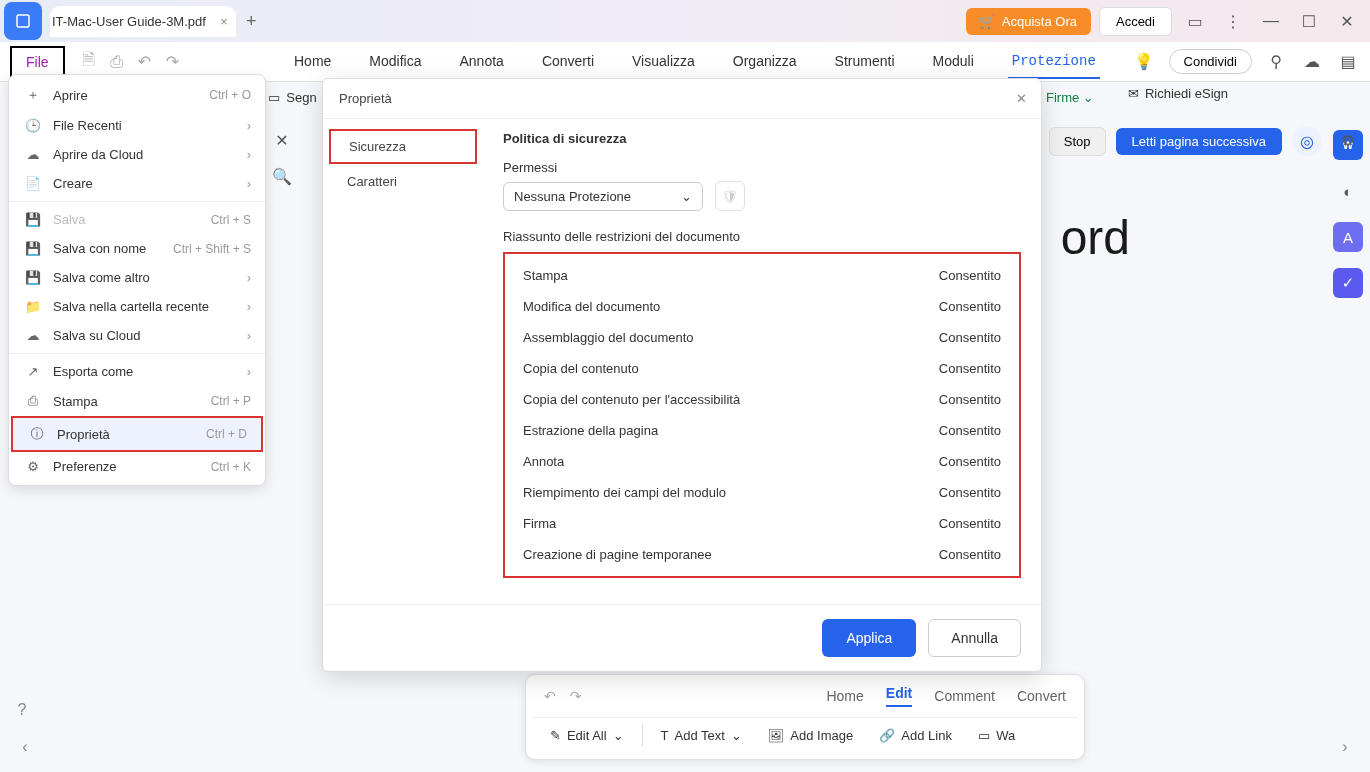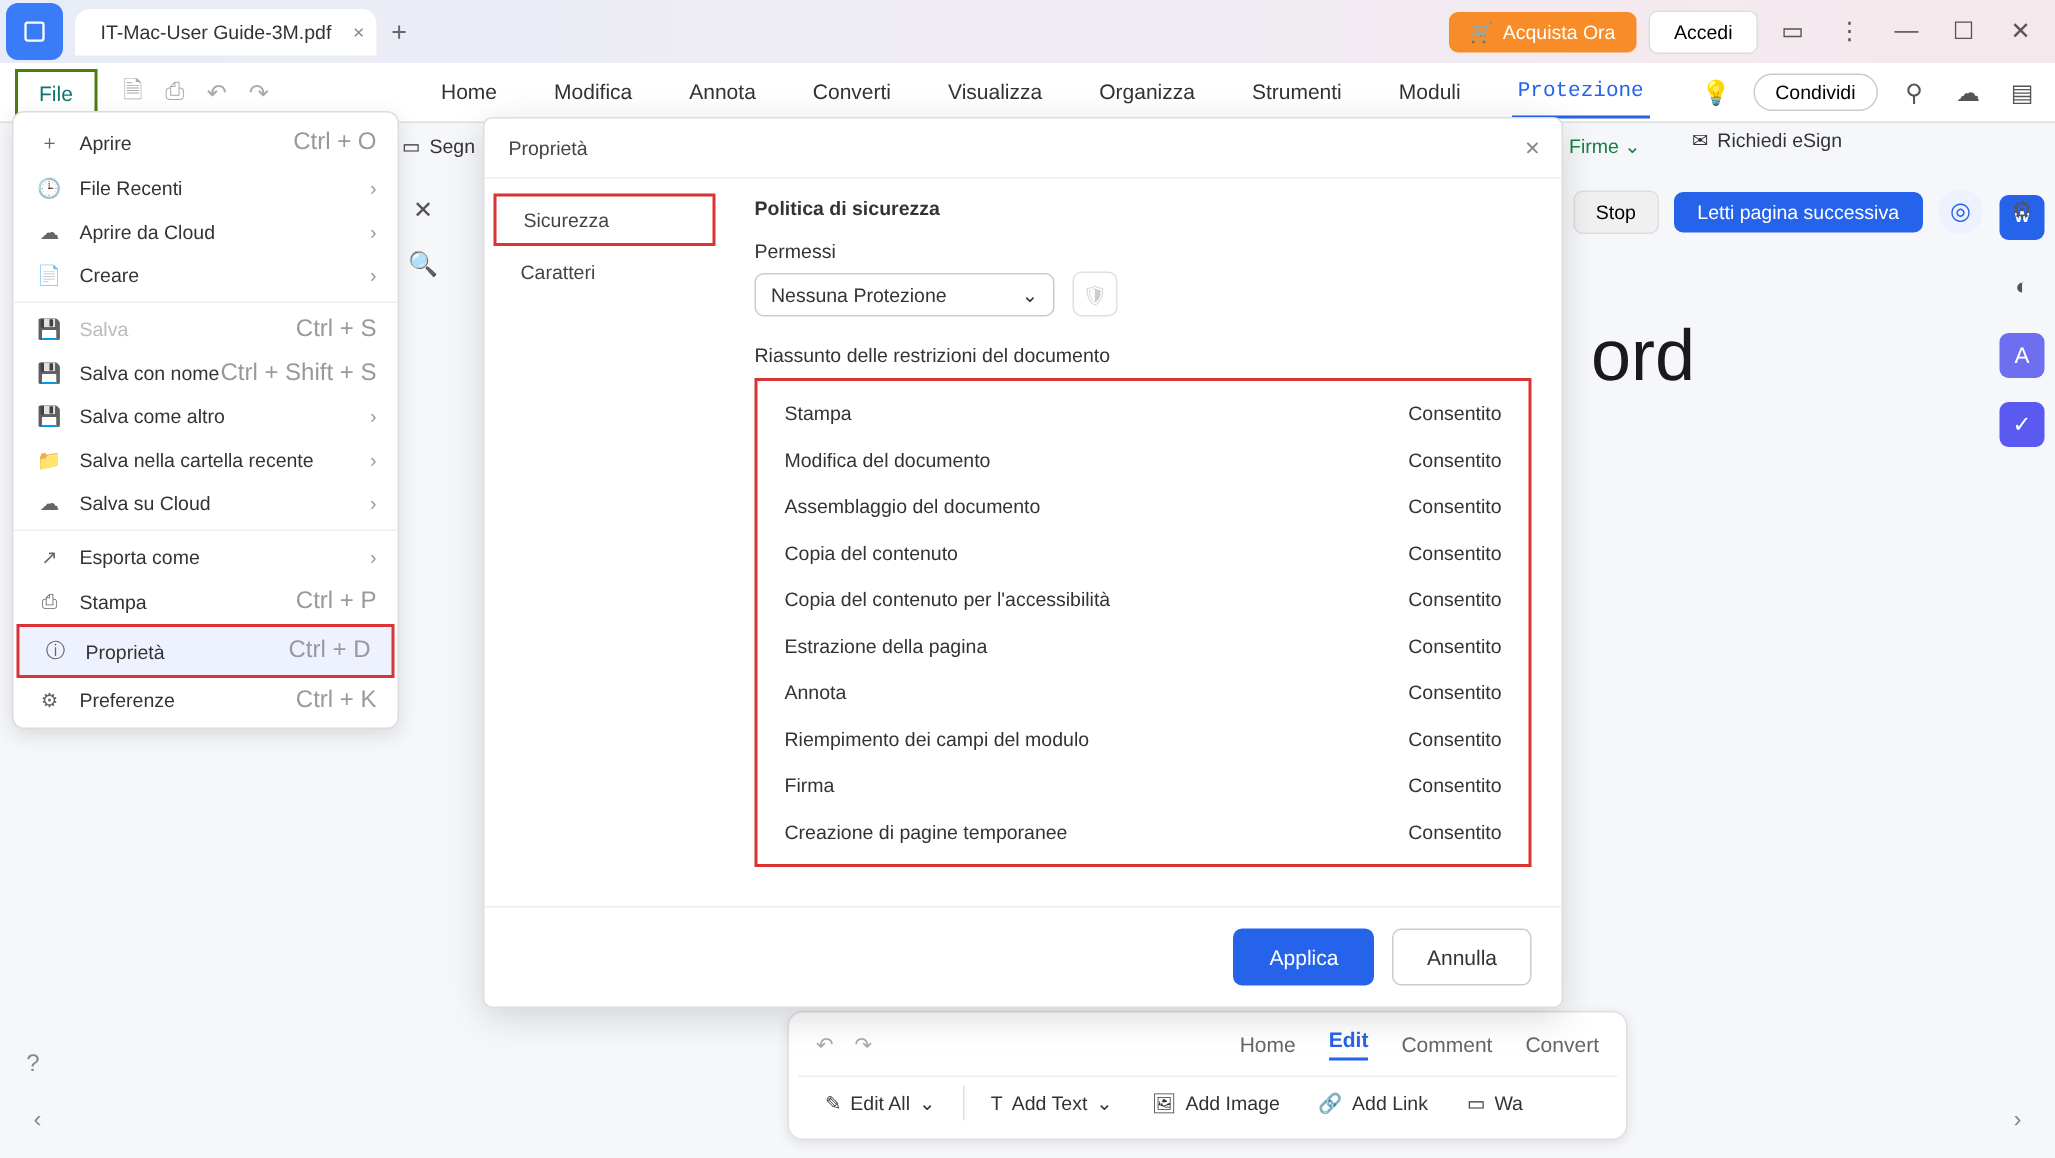--- a/index.html
+++ b/index.html
@@ -1,50 +1,50 @@
 <!DOCTYPE html>
 <html><head>
 <meta charset="utf-8">
 <style>
 * { margin: 0; padding: 0; box-sizing: border-box; font-family: -apple-system, BlinkMacSystemFont, "Segoe UI", Arial, sans-serif; }
 body { width: 1370px; height: 772px; overflow: hidden; background: #f5f7fb; position: relative; }
 
 
 .titlebar { height: 42px; background: linear-gradient(90deg, #e8ecf7, #f0ecf5, #f5e8ec); display: flex; align-items: center; position: relative; }
 .app-logo { width: 38px; height: 38px; background: #3a7cf7; border-radius: 8px; margin-left: 4px; display: flex; align-items: center; justify-content: center; color: #fff; font-weight: bold; }
-.tab { background: #fff; border-radius: 10px 10px 0 0; padding: 8px 30px 8px 17px; margin-left: 8px; font-size: 13px; color: #333; position: relative; display: flex; align-items: center; }
+.tab { background: #fff; border-radius: 10px 10px 0 0; padding: 8px 30px 8px 2px; margin-left: 8px; font-size: 13px; color: #333; position: relative; display: flex; align-items: center; }
 .tab-close { position: absolute; right: 8px; color: #888; cursor: pointer; }
 .new-tab { margin-left: 10px; color: #666; font-size: 18px; cursor: pointer; }
 .titlebar-right { position: absolute; right: 8px; display: flex; align-items: center; gap: 8px; }
 .buy-btn { background: #f78c28; color: #fff; border: none; border-radius: 6px; padding: 6px 14px; font-size: 13px; display: flex; align-items: center; gap: 6px; cursor: pointer; }
 .login-btn { background: #fff; border: 1px solid #ddd; border-radius: 6px; padding: 6px 16px; font-size: 13px; cursor: pointer; }
 .win-icon { width: 30px; height: 30px; display: flex; align-items: center; justify-content: center; color: #555; cursor: pointer; border-radius: 4px; }
 
 
 .main-toolbar { height: 40px; background: #fff; border-bottom: 1px solid #e0e0e0; display: flex; align-items: center; padding: 0 10px; position: relative; }
-.file-btn { padding: 6px 14px; font-size: 14px; color: #0f766e; border: 2px solid #4d7c0f; cursor: pointer; margin-right: 10px; }
+.file-btn { padding: 6px 14px; font-size: 14px; color: #a21caf; border: 2px solid #000000; cursor: pointer; margin-right: 10px; }
 .tb-icon { width: 28px; height: 28px; display: flex; align-items: center; justify-content: center; color: #aaa; cursor: pointer; }
 .menu-tabs { position: absolute; left: 290px; display: flex; gap: 30px; font-size: 14px; color: #333; }
 .menu-tab { cursor: pointer; padding: 8px 4px; }
 .menu-tab.active { color: #2563eb; border-bottom: 2px solid #2563eb; font-weight: 500; font-family: Liberation Mono, monospace; }
 .toolbar-right { position: absolute; right: 10px; display: flex; align-items: center; gap: 12px; }
 .share-btn { background: #fff; border: 1px solid #ccc; border-radius: 14px; padding: 4px 14px; font-size: 13px; cursor: pointer; }
 .tool-ic { width: 24px; height: 24px; display: flex; align-items: center; justify-content: center; color: #555; cursor: pointer; }
 .stop-btn { background: #f0f0f0; border: 1px solid #ddd; border-radius: 6px; padding: 6px 14px; font-size: 13px; cursor: pointer; }
 .read-next { background: #2563eb; color: #fff; border: none; border-radius: 6px; padding: 6px 16px; font-size: 13px; cursor: pointer; }
 .circ-ic { width: 30px; height: 30px; border-radius: 50%; display: flex; align-items: center; justify-content: center; color: #2563eb; background: #eef2ff; }
 
 
 .file-dropdown { position: absolute; left: 8px; top: 74px; width: 258px; background: #fff; border: 1px solid #ddd; border-radius: 8px; box-shadow: 0 4px 14px rgba(0,0,0,.12); z-index: 50; padding: 4px 0; }
 .fd-item { display: flex; align-items: center; padding: 7px 14px; font-size: 13px; color: #333; cursor: pointer; position: relative; }
 .fd-item.selected { background: #eef2ff; border: 2px solid #d93333; margin: 0 2px; }
 .fd-item.disabled { color: #bbb; }
 .fd-icon { width: 20px; margin-right: 10px; color: #666; display: flex; align-items: center; justify-content: center; }
 .fd-item.disabled .fd-icon { color: #ccc; }
-.fd-shortcut { position: absolute; right: 14px; color: #999; font-size: 16px; }
+.fd-shortcut { position: absolute; right: 14px; color: #999; font-size: 12px; }
 .fd-chev { position: absolute; right: 14px; color: #999; }
 .fd-sep { height: 1px; background: #eee; margin: 3px 0; }
 
 
 .dialog { position: absolute; left: 322px; top: 78px; width: 720px; height: 594px; background: #fff; border: 1px solid #ddd; border-radius: 6px; box-shadow: 0 6px 24px rgba(0,0,0,.15); z-index: 60; display: flex; flex-direction: column; }
 .dlg-header { padding: 12px 16px; font-size: 13px; color: #444; border-bottom: 1px solid #eee; position: relative; }
 .dlg-close { position: absolute; right: 14px; top: 12px; color: #888; cursor: pointer; }
 .dlg-body { flex: 1; display: flex; overflow: hidden; }
 .dlg-sidebar { width: 160px; padding: 10px 0; }
 .dlg-side-item { padding: 10px 24px; font-size: 13px; color: #444; cursor: pointer; }

